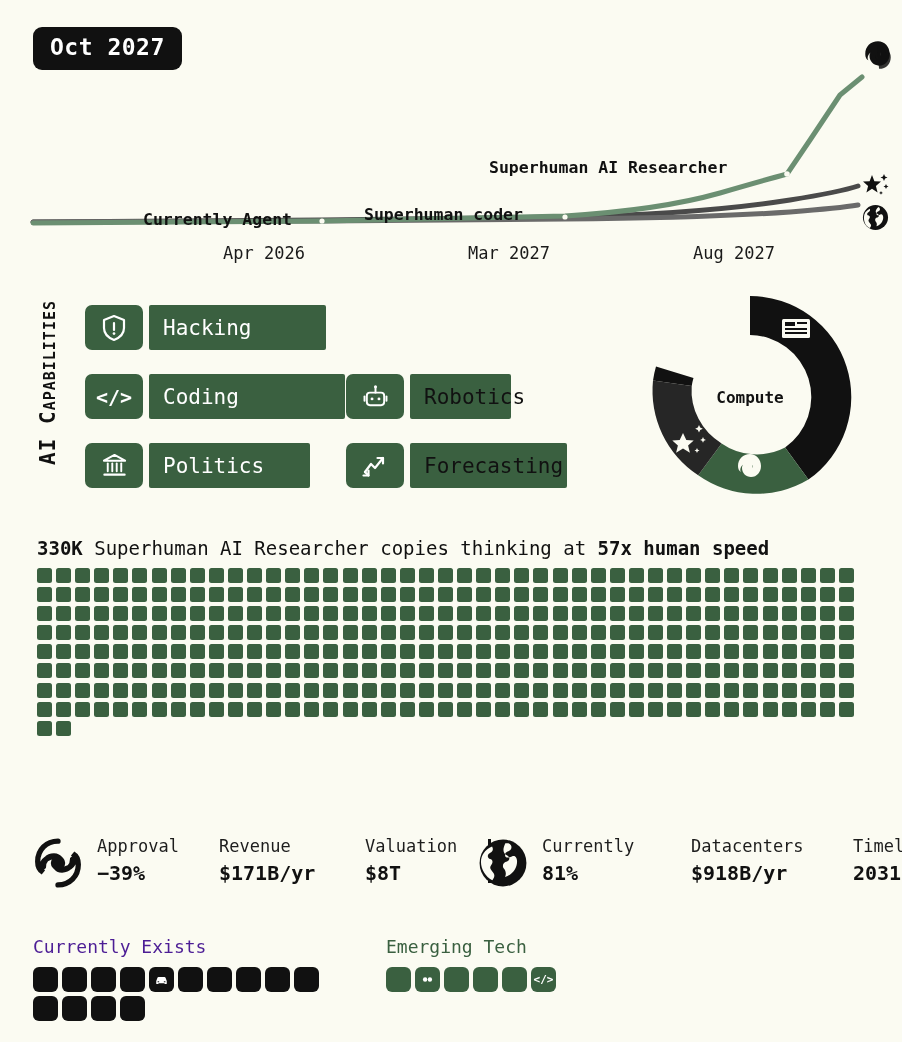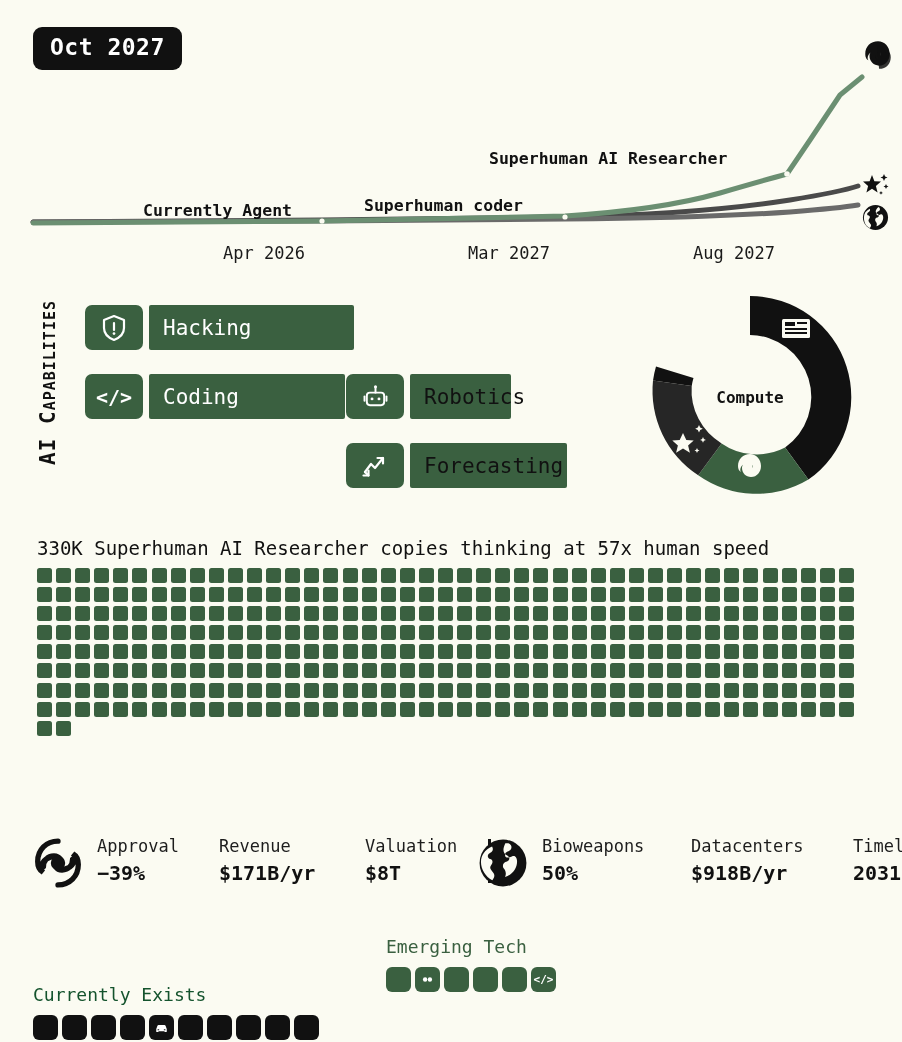--- a/index.html
+++ b/index.html
@@ -21,21 +21,21 @@
     padding:9px 17px 11px 17px;
     border-radius:9px;letter-spacing:0.5px;
     line-height:1;
   }
 
   
   .timeline{position:absolute;left:0;top:0;width:902px;height:275px;}
   .timeline svg{position:absolute;left:0;top:0;}
   .tl-milestone{
     position:absolute;font-size:16.5px;font-weight:700;
-    color:#111;white-space:nowrap;letter-spacing:0px;
+    color:#111;white-space:nowrap;letter-spacing:0px;margin-top:9px;
   }
   .tl-date{
     position:absolute;font-size:17px;font-weight:400;
     color:#1a1a1a;white-space:nowrap;
   }
   .tl-endicon{position:absolute;}
 
   
   .cap-section{position:absolute;left:0;top:288px;width:902px;height:220px;}
   .cap-axis-label{
@@ -83,21 +83,21 @@
     display:flex;align-items:center;justify-content:center;
     font-size:16px;font-weight:700;color:#111;
     pointer-events:none;
   }
 
   
   .waffle-head{
     position:absolute;left:37px;top:537px;
     font-size:19px;color:#111;white-space:nowrap;
   }
-  .waffle-head b{font-weight:400;margin-top:44px;}
+  .waffle-head b{font-weight:700;margin-top:44px;}
   .waffle-head .mid{font-weight:400;}
 
   
   .waffle{
     position:absolute;left:37px;top:568px;
     width:824px;
     display:flex;flex-wrap:wrap;
     gap:4.1px 4.1px;
   }
   .wcell{width:15px;height:15px;background:#3a6040;border-radius:2.5px;}
@@ -188,40 +188,58 @@
   <div class="cap-section">
 
     <div class="cap-row" style="left:85px;top:17px;width:260px;">
       <div class="cap-icon" style="background: rgb(58, 96, 64);">
         <svg width="26" height="28" viewBox="0 0 26 28">
           <path d="M13 2 L23 6 v8 c0 6 -5 10 -10 12 -5-2 -10-6 -10-12 V6 Z" fill="none" stroke="#fff" stroke-width="2.2" stroke-linejoin="round"></path>
           <line x1="13" y1="9" x2="13" y2="16" stroke="#fff" stroke-width="2.2" stroke-linecap="round"></line>
           <circle cx="13" cy="19.6" r="1.35" fill="#fff"></circle>
         </svg>
       </div>
-      <div class="cap-track" style="width:205px;">
+      <div class="cap-track" style="width:177px;">
         <div class="cap-fill" style="width: 100%; background: rgb(58, 96, 64);"></div>
         <div class="cap-text">
           <span class="lit">Hacking</span>
         </div>
       </div>
     </div>
 
     <div class="cap-row" style="left:85px;top:86px;width:280px;">
       <div class="cap-icon" style="background: rgb(58, 96, 64);">
         <span class="codeglyph">&lt;/&gt;</span>
       </div>
       <div class="cap-track" style="width:196px;">
         <div class="cap-fill" style="width: 100%; background: rgb(58, 96, 64);"></div>
         <div class="cap-text">
           <span class="lit">Coding</span>
         </div>
       </div>
     </div>
 
+    <div class="cap-row" style="left:85px;top:155px;width:260px;">
+      <div class="cap-icon" style="background: rgb(58, 96, 64);">
+        <svg width="27" height="27" viewBox="0 0 28 28">
+          <path d="M14 3 L25 9 H3 Z" fill="none" stroke="#fff" stroke-width="2" stroke-linejoin="round"></path>
+          <line x1="7" y1="12" x2="7" y2="20" stroke="#fff" stroke-width="2" stroke-linecap="round"></line>
+          <line x1="11.7" y1="12" x2="11.7" y2="20" stroke="#fff" stroke-width="2" stroke-linecap="round"></line>
+          <line x1="16.3" y1="12" x2="16.3" y2="20" stroke="#fff" stroke-width="2" stroke-linecap="round"></line>
+          <line x1="21" y1="12" x2="21" y2="20" stroke="#fff" stroke-width="2" stroke-linecap="round"></line>
+          <line x1="3.5" y1="23.5" x2="24.5" y2="23.5" stroke="#fff" stroke-width="2.2" stroke-linecap="round"></line>
+        </svg>
+      </div>
+      <div class="cap-track" style="width:161px;">
+        <div class="cap-fill" style="width: 100%; background: rgb(58, 96, 64);"></div>
+        <div class="cap-text">
+          <span class="lit">Politics</span>
+        </div>
+      </div>
+    </div>
 
 
     <div class="cap-row" style="left:346px;top:86px;width:260px;">
       <div class="cap-icon" style="background: rgb(58, 96, 64);">
         <svg width="27" height="27" viewBox="0 0 28 28">
           <rect x="5" y="10" width="18" height="13" rx="3.2" fill="none" stroke="#fff" stroke-width="2"></rect>
           <circle cx="10.4" cy="16.5" r="1.5" fill="#fff"></circle>
           <circle cx="17.6" cy="16.5" r="1.5" fill="#fff"></circle>
           <line x1="14" y1="5" x2="14" y2="10" stroke="#fff" stroke-width="2" stroke-linecap="round"></line>
           <circle cx="14" cy="4" r="1.6" fill="#fff"></circle>
@@ -682,39 +700,39 @@
           <circle cx="16" cy="16" r="15" fill="#111"></circle>
           <path d="M9 5.5 c1.2 2.2 0.2 3.4 -1.8 4.4 -1.3 0.8 -1.3 3 0.7 3.6 2.2 0.8 1.4 3 0.3 4.2
                    -1.2 1.8 0.8 3 1.9 5 0.9 1.6 0 3.2 -1 4.4 -4.3-2.4 -7.2-7 -7.2-11.7 0-4.2 2.5-8 7.1-9.9z" fill="#fbfbf2"></path>
           <path d="M19.5 3.4 c2.2 1 2.4 3 1.2 4.2 -1.2 1.2 -3.4 1.1 -3.4 3.2 0 2.2 2.3 2 4.4 1
                    2.2-1 3.3 1 3.3 3.2 0 4.5 -3.3 8.7 -7.7 9.9 1.1-2.2 0.2-4.3 -0.9-5.5
                    -1.2-1.8 0-4.2 2.2-4.4 2-0.8 1.9-3 -0.1-4 -2.1-1 -3.2-3 -1-7.6z" fill="#fbfbf2"></path>
         </svg>
       </div>
       <div class="stat-items">
         <div class="stat-item" style="min-width:127px;">
-          <div class="stat-label">Bioweapons</div>
-          <div class="stat-value">50%</div>
+          <div class="stat-label">Currently</div>
+          <div class="stat-value">81%</div>
         </div>
         <div class="stat-item" style="min-width:140px;">
           <div class="stat-label">Datacenters</div>
           <div class="stat-value">$918B/yr</div>
         </div>
         <div class="stat-item" style="min-width:100px;margin-right:0;">
           <div class="stat-label">Timeline</div>
           <div class="stat-value">2031</div>
         </div>
       </div>
     </div>
   </div>
 
   <div class="tech">
 
     <div class="tech-col" style="left:33px;width:310px;">
-      <div class="tech-title" style="color:#14532d;margin-top:48px;">Currently Exists</div>
+      <div class="tech-title" style="color:#4c1d95;">Currently Exists</div>
       <div class="tech-grid" id="tech-grid-0" style="width:290px;">
           <div class="tchip" style="background: rgb(17, 17, 17);"></div>
           <div class="tchip" style="background: rgb(17, 17, 17);"></div>
           <div class="tchip" style="background: rgb(17, 17, 17);"></div>
           <div class="tchip" style="background: rgb(17, 17, 17);"></div>
           <div class="tchip" style="background: rgb(17, 17, 17);">
             <svg width="15" height="15" viewBox="0 0 20 20">
               <path d="M3 12 l1.6-4.2 a1.6 1.6 0 0 1 1.5-1 h7.8 a1.6 1.6 0 0 1 1.5 1 L17 12 v3.2 a0.8 0.8 0 0 1-0.8 0.8 h-1.4 a0.8 0.8 0 0 1-0.8-0.8 V15 H6 v0.2 a0.8 0.8 0 0 1-0.8 0.8 H3.8 A0.8 0.8 0 0 1 3 15.2 Z" fill="#fff"></path>
               <rect x="4.6" y="12.2" width="2.4" height="1.6" rx="0.7" fill="#111"></rect>
               <rect x="13" y="12.2" width="2.4" height="1.6" rx="0.7" fill="#111"></rect>

